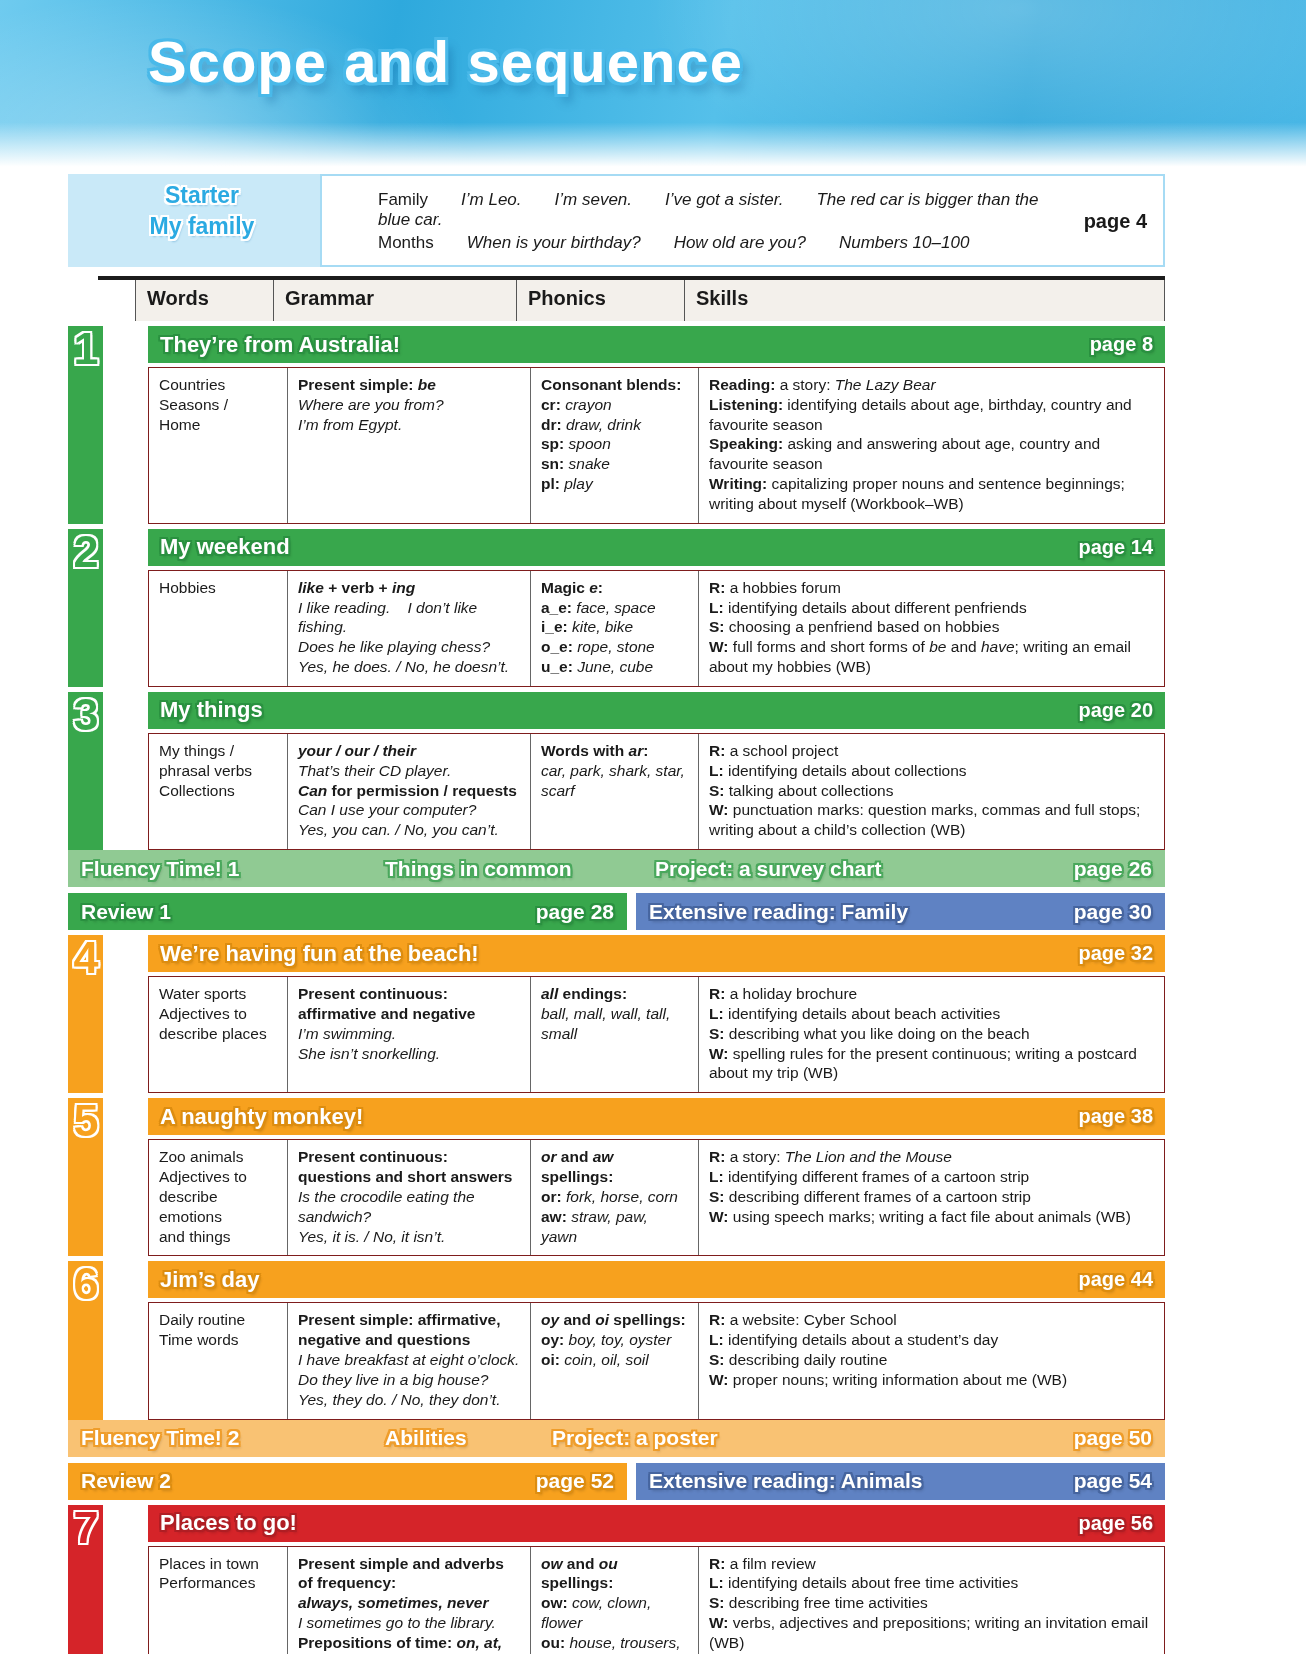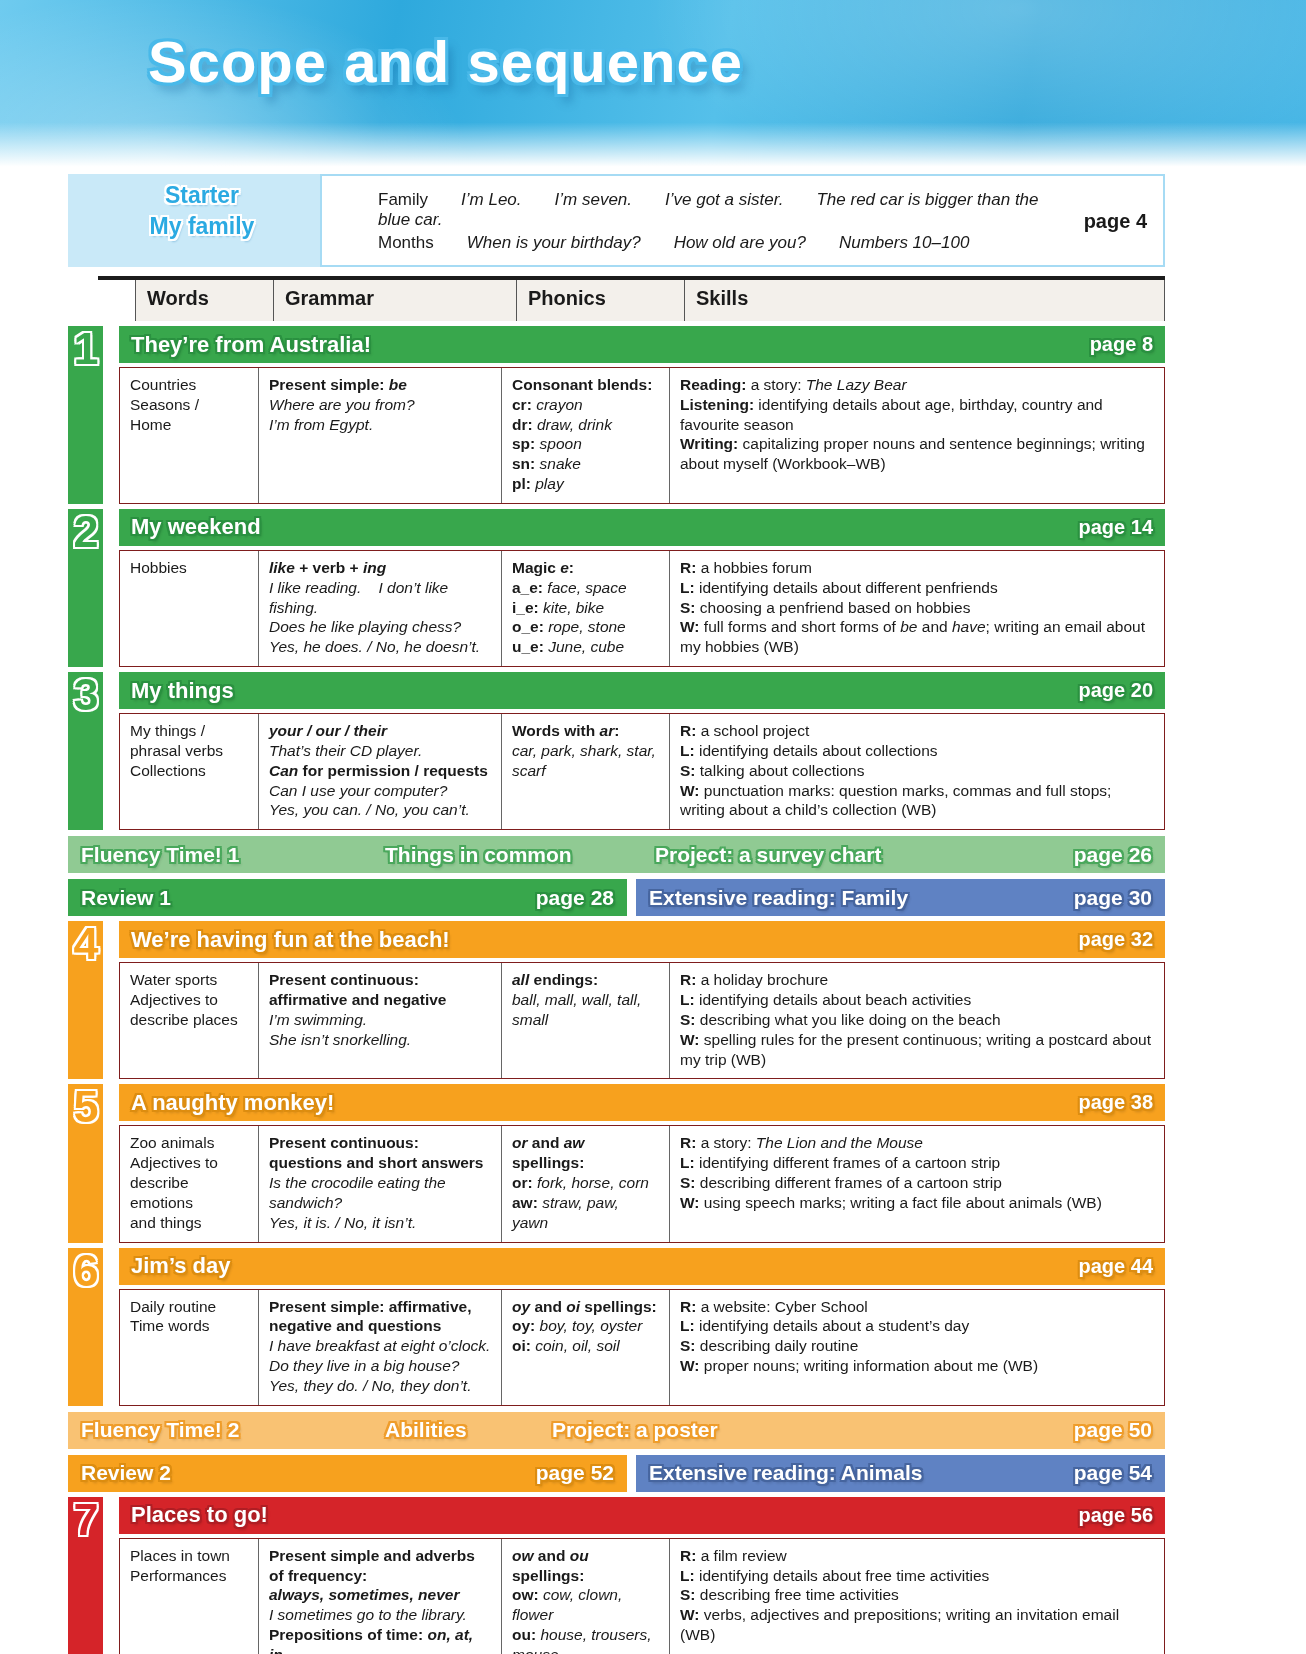--- a/index.html
+++ b/index.html
@@ -57,35 +57,35 @@
   }
   .colhead{border-left:1px solid #555;padding:7px 0 11px 11px;font-weight:800;font-size:20px;}
   
   .unit{display:flex;margin-top:5px;position:relative;}
   .band{width:35px;flex:none;background:var(--c);position:relative;}
   .num{
     position:absolute;top:-1px;left:-15px;width:66px;text-align:center;
     font-size:45px;font-weight:800;line-height:1.05;color:var(--c);z-index:2;
     text-shadow:-2px -2px 0 #fff,2px -2px 0 #fff,-2px 2px 0 #fff,2px 2px 0 #fff,-2px 0 0 #fff,2px 0 0 #fff,0 -2px 0 #fff,0 2px 0 #fff;
   }
-  .umain{flex:1;margin-left:16px;}
+  .umain{flex:1;margin-left:45px;}
   .titlebar{height:37px;background:var(--c);display:flex;align-items:center;padding:0 12px;}
   .utitle{flex:1;font-size:22px;font-weight:800;}
   .upage{font-size:20px;font-weight:800;}
   .content{
     margin-top:4px;display:grid;grid-template-columns:138px 243px 168px 1fr;
     border:1px solid #7f1d1d;background:#fff;
   }
   .cell{border-left:1px solid #666;padding:7px 10px 9px 10px;font-size:15.5px;line-height:1.28;}
   .cell:first-child{border-left:none;}
   .cell .line{white-space:pre-wrap;}
   .fb{font-weight:bold;}
   .fi{font-style:italic;}
   
-  .bar{height:37px;margin-top:6px;background:var(--c);position:relative;font-size:21px;font-weight:800;}
+  .bar{height:37px;background:var(--c);position:relative;font-size:21px;font-weight:800;}
   .bar span{position:absolute;top:50%;transform:translateY(-50%);}
   .f-label{left:13px;}
   .f-topic{left:317px;}
   .f-project{left:587px;}
   .f-project.proj-alt{left:484px;}
   .f-page{right:13px;left:auto;text-align:right;}
   .review-row{display:flex;gap:9px;margin-top:6px;border-radius:17px;}
   .review-row .bar{margin-top:0;}
   .bar-review{width:559px;flex:none;}
   .bar-extensive{flex:1;}
@@ -149,20 +149,21 @@
                 <div class="line"><span class="fb">Consonant blends:</span></div>
                 <div class="line"><span class="fb">cr: </span><span class="fi">crayon</span></div>
                 <div class="line"><span class="fb">dr: </span><span class="fi">draw, drink</span></div>
                 <div class="line"><span class="fb">sp: </span><span class="fi">spoon</span></div>
                 <div class="line"><span class="fb">sn: </span><span class="fi">snake</span></div>
                 <div class="line"><span class="fb">pl: </span><span class="fi">play</span></div>
               </div>
         <div class="cell">
                 <div class="line"><span class="fb">Reading: </span><span>a story: </span><span class="fi">The Lazy Bear</span></div>
                 <div class="line"><span class="fb">Listening: </span><span>identifying details about age, birthday, country and favourite season</span></div>
+                <div class="line"><span class="fb">Speaking: </span><span>asking and answering about age, country and favourite season</span></div>
                 <div class="line"><span class="fb">Writing: </span><span>capitalizing proper nouns and sentence beginnings; writing about myself (Workbook–WB)</span></div>
               </div>
       </div>
     </div>
   </div>
         <div class="unit" data-color="green" style="--c: #38a74c;">
     <div class="band">
       <div class="num">2</div>
     </div>
     <div class="umain">

